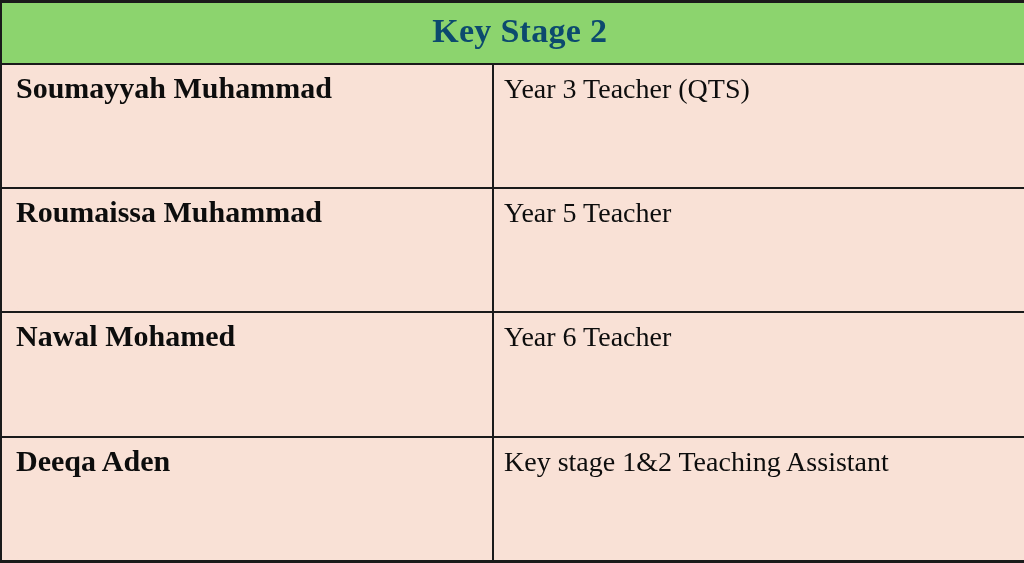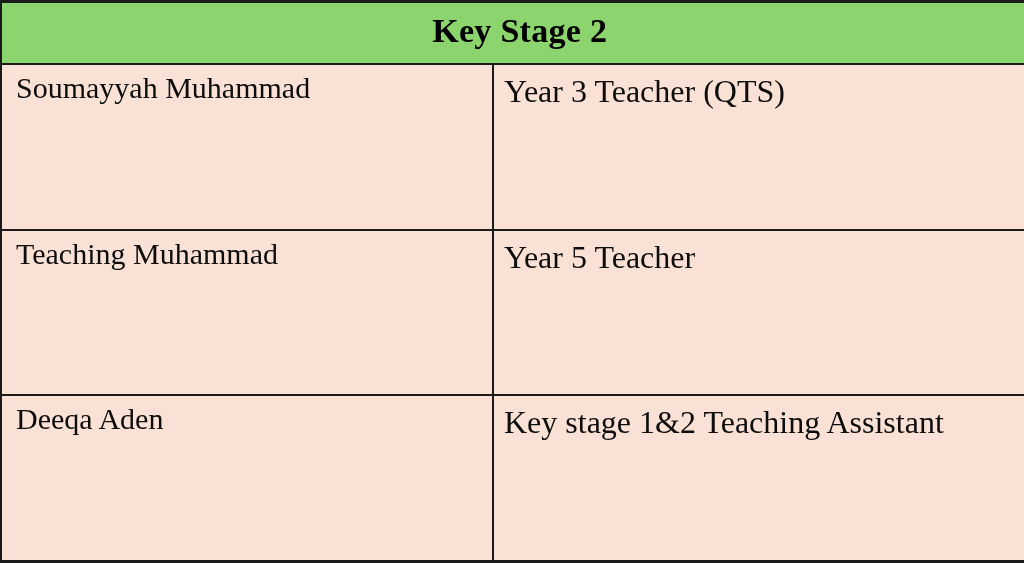--- a/index.html
+++ b/index.html
@@ -23,21 +23,21 @@
     table-layout: fixed;
     background: #f9e1d6;
   }
 
   .staff-table col.col-name  { width: 492px; }
   .staff-table col.col-role  { width: 532px; }
 
   
   .header-row th {
     background: #8cd46e;
-    color: #000000;
+    color: #0c4a6e;
     height: 56px;
     padding: 0 0 4px 14px;
     text-align: center;
     vertical-align: middle;
     font-size: 34px;
     font-weight: bold;
     letter-spacing: 0.3px;
     border-top: 3px solid #1a1a1a;
     border-bottom: 2px solid #1a1a1a;
     border-left: 2px solid #1a1a1a;
@@ -49,27 +49,27 @@
     background: #f9e1d6;
     height: 82px;
     vertical-align: top;
     border-bottom: 2px solid #1a1a1a;
     border-left: 2px solid #1a1a1a;
     color: #0d0d0d;
   }
   .data-row td.cell-name {
     padding: 6px 8px 0 14px;
     font-size: 30px;
-    font-weight: normal;
+    font-weight: bold;
     white-space: nowrap;
     border-radius: 32px;
   }
   .data-row td.cell-role {
     padding: 8px 4px 0 10px;
-    font-size: 32px;
+    font-size: 28px;
     font-weight: normal;
     border-left: 2px solid #1a1a1a;
     white-space: nowrap;
   }
   .data-row:last-child td {
     border-bottom: 3px solid #1a1a1a;
   }
 </style>
 </head>
 <body>
@@ -83,21 +83,25 @@
     <tr class="header-row">
       <th colspan="2">Key Stage 2</th>
     </tr>
   </thead>
   <tbody id="table-body">
       <tr class="data-row">
         <td class="cell-name">Soumayyah Muhammad</td>
         <td class="cell-role">Year 3 Teacher (QTS)</td>
       </tr>
       <tr class="data-row">
-        <td class="cell-name">Teaching Muhammad</td>
+        <td class="cell-name">Roumaissa Muhammad</td>
         <td class="cell-role">Year 5 Teacher</td>
+      </tr>
+      <tr class="data-row">
+        <td class="cell-name">Nawal Mohamed</td>
+        <td class="cell-role">Year 6 Teacher</td>
       </tr>
       <tr class="data-row">
         <td class="cell-name">Deeqa Aden</td>
         <td class="cell-role">Key stage 1&amp;2 Teaching Assistant</td>
       </tr>
     </tbody>
 </table>
 
 </body></html>

